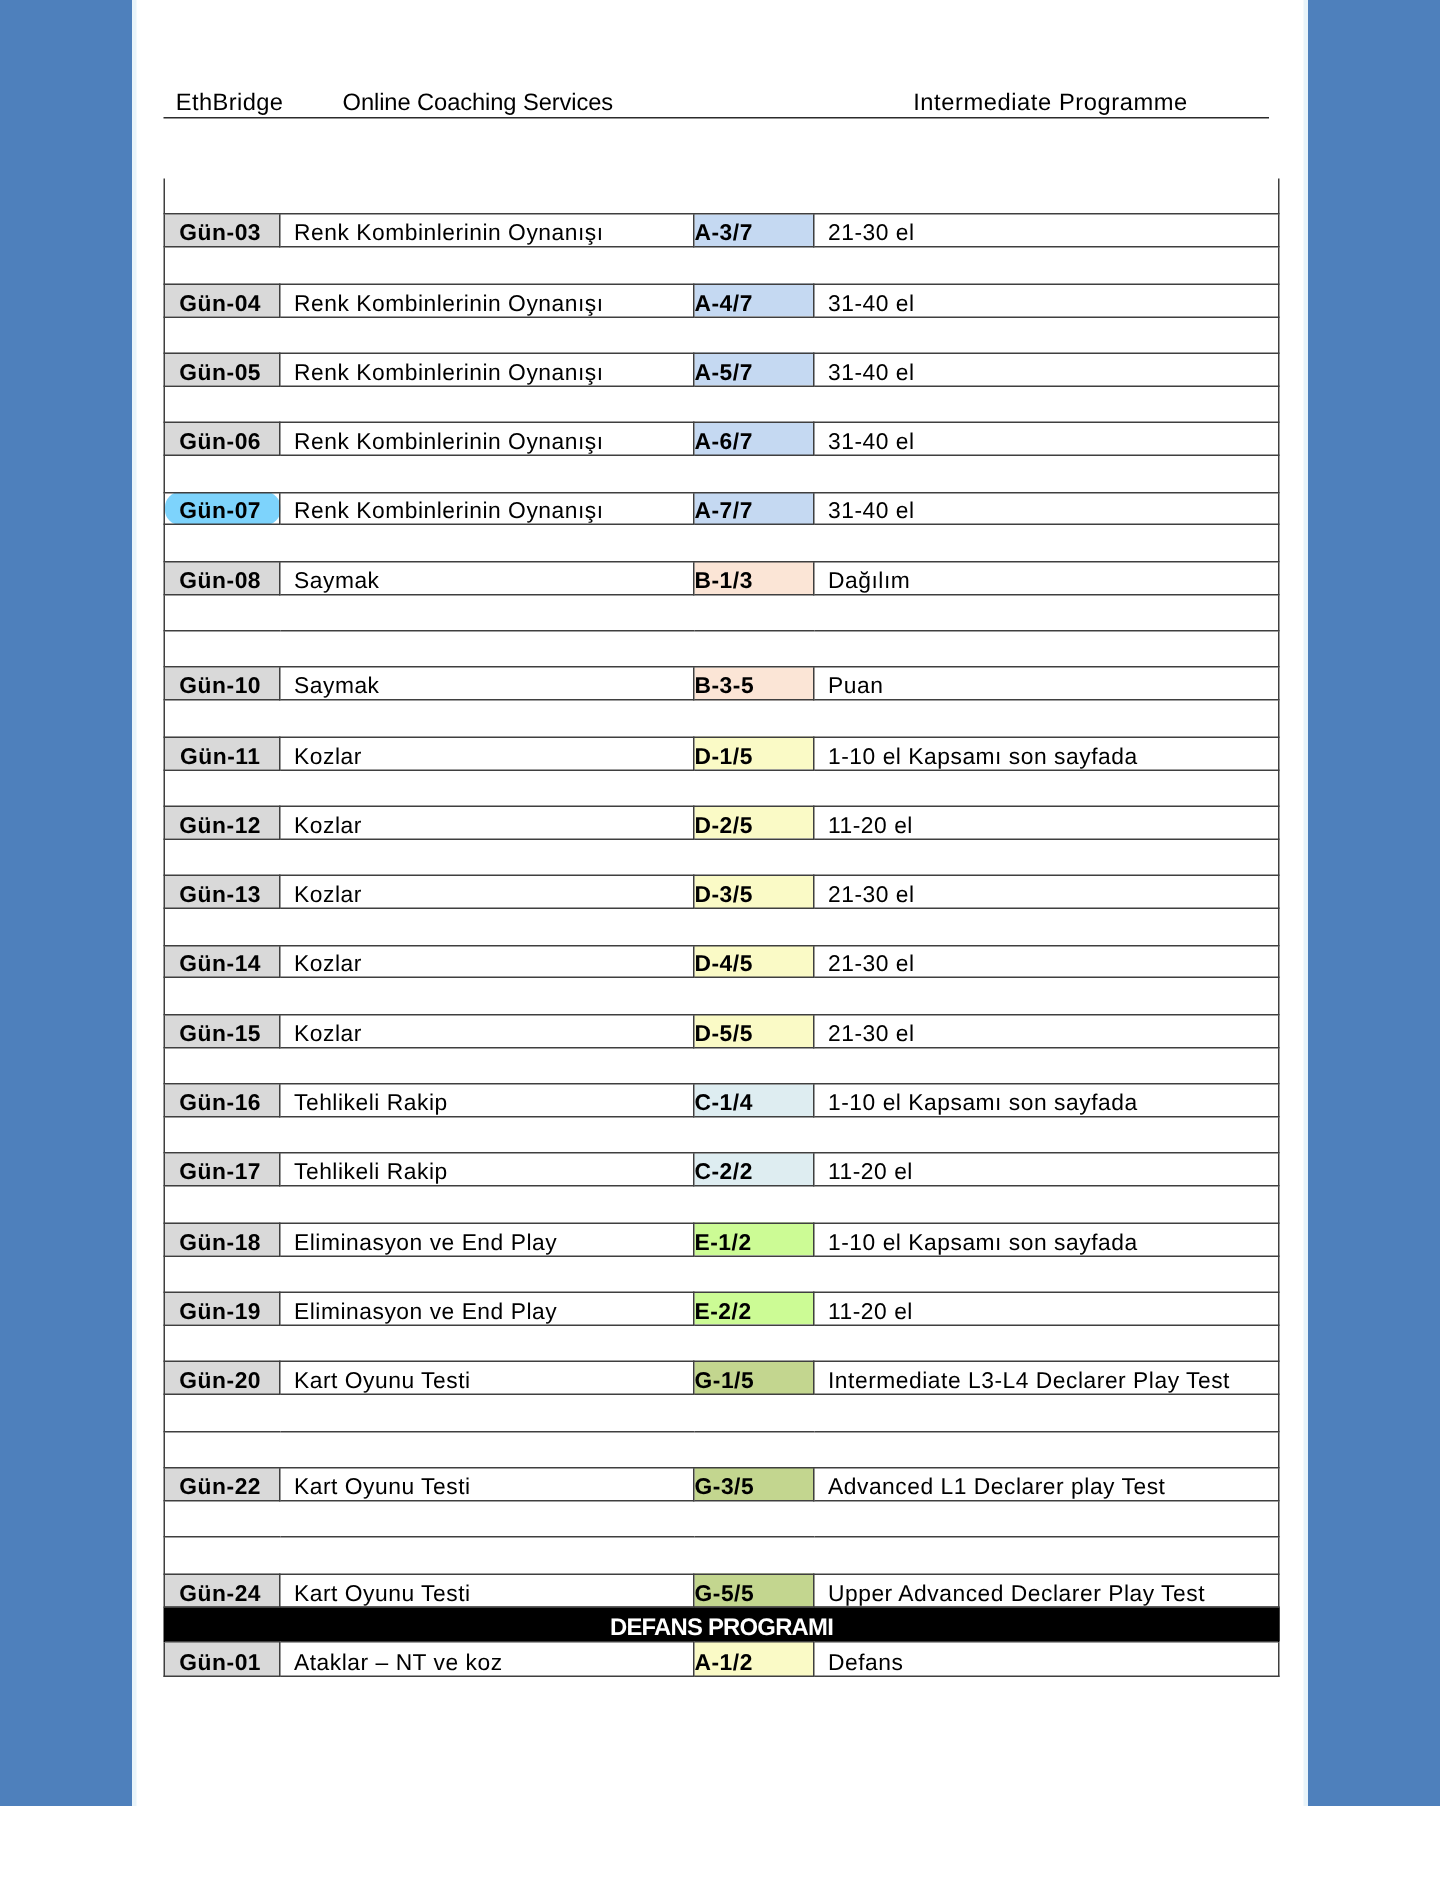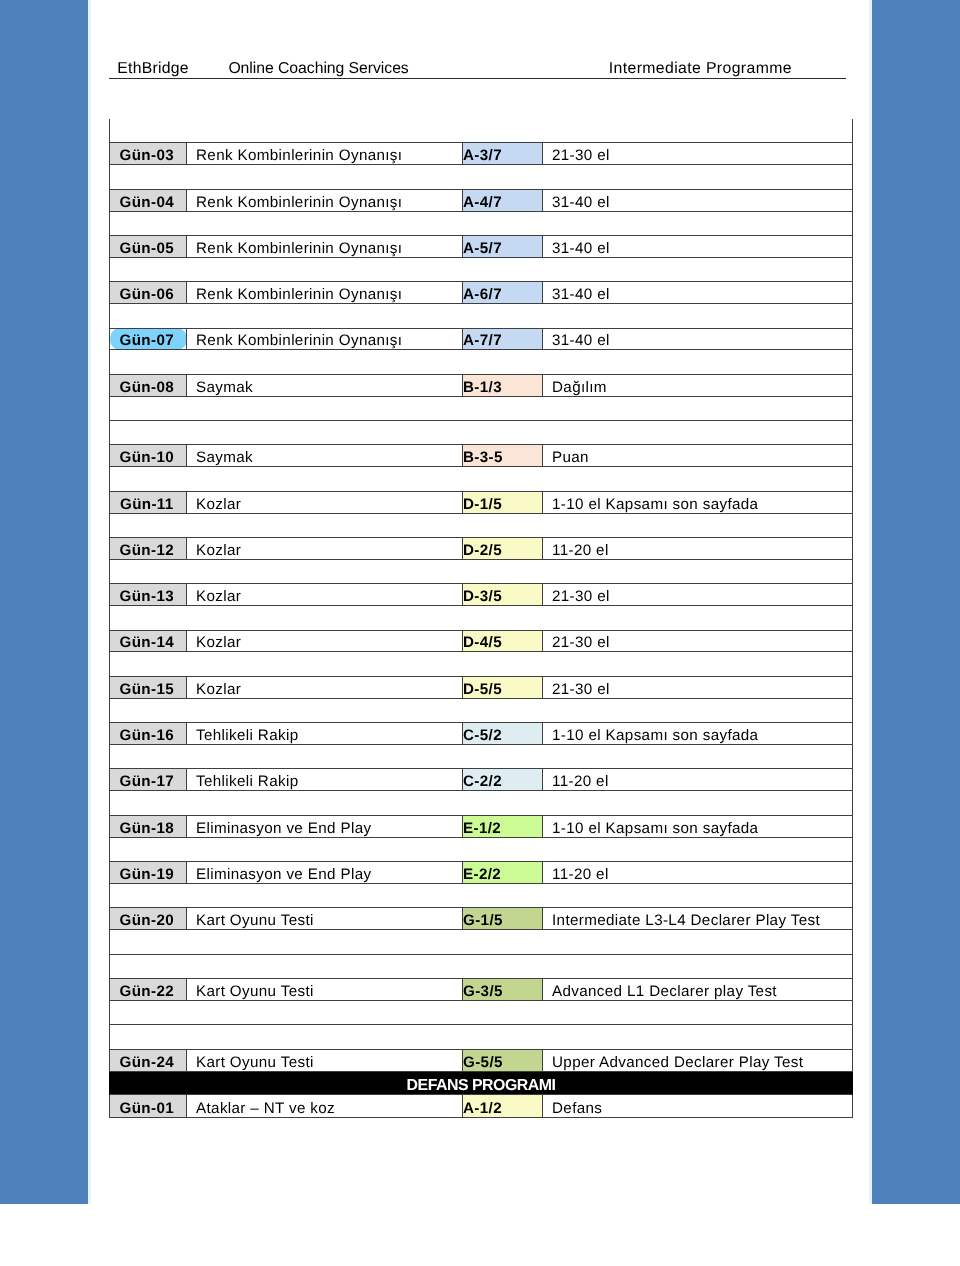--- a/index.html
+++ b/index.html
@@ -179,21 +179,21 @@
         <td class="c2">Kozlar</td>
         <td class="c3" style="background: rgb(250, 250, 198);">D-5/5</td>
         <td class="c4">21-30 el</td>
       </tr>
       <tr class="spacer">
           <td colspan="4"></td>
         </tr>
       <tr class="drow">
         <td class="c1" style="background: rgb(217, 217, 217);">Gün-16</td>
         <td class="c2">Tehlikeli Rakip</td>
-        <td class="c3" style="background: rgb(222, 237, 241);">C-5/2</td>
+        <td class="c3" style="background: rgb(222, 237, 241);">C-1/4</td>
         <td class="c4">1-10 el Kapsamı son sayfada</td>
       </tr>
       <tr class="spacer">
           <td colspan="4"></td>
         </tr>
       <tr class="drow">
         <td class="c1" style="background: rgb(217, 217, 217);">Gün-17</td>
         <td class="c2">Tehlikeli Rakip</td>
         <td class="c3" style="background: rgb(222, 237, 241);">C-2/2</td>
         <td class="c4">11-20 el</td>

